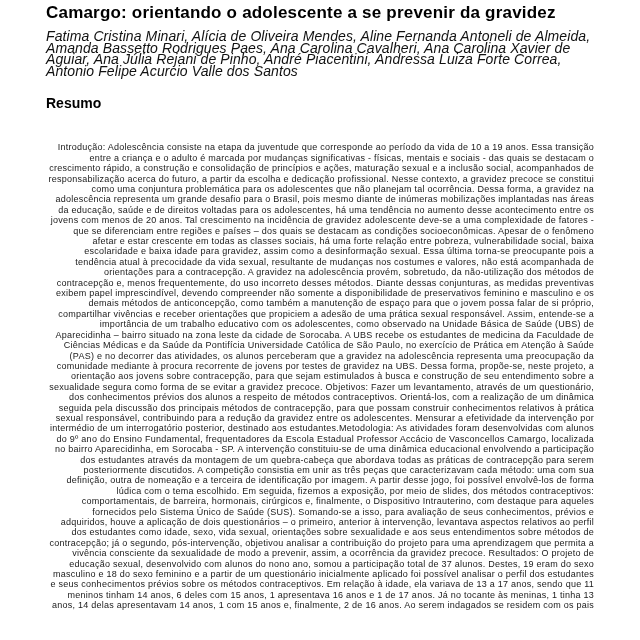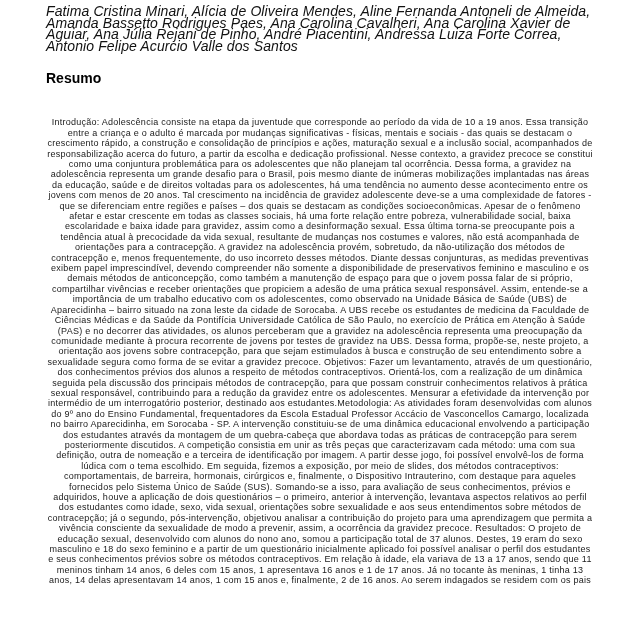--- a/index.html
+++ b/index.html
@@ -47,26 +47,27 @@
     color: #000000;
   }
   .abstract-text {
     margin: 31px 0 0 0;
     width: 548px;
     font-family: "Liberation Sans", sans-serif;
     font-size: 9px;
     line-height: 10.4px;
     letter-spacing: 0.25px;
     color: #1a1a1a;
-    text-align: center;
+    text-align: right;
   }
 </style>
 </head>
 <body>
 
 <div class="page">
+  <h1 class="paper-title">Camargo: orientando o adolescente a se prevenir da gravidez</h1>
 
   <p class="author-list">Fatima Cristina Minari, Alícia de Oliveira Mendes, Aline Fernanda Antoneli de Almeida, Amanda Bassetto Rodrigues Paes, Ana Carolina Cavalheri, Ana Carolina Xavier de Aguiar, Ana Júlia Rejani de Pinho, André Piacentini, Andressa Luiza Forte Correa, Antonio Felipe Acurcio Valle dos Santos</p>
 
   <h2 class="abstract-heading">Resumo</h2>
 
   <p class="abstract-text">Introdução: Adolescência consiste na etapa da juventude que corresponde ao período da vida de 10 a 19 anos. Essa transição entre a criança e o adulto é marcada por mudanças significativas - físicas, mentais e sociais - das quais se destacam o crescimento rápido, a construção e consolidação de princípios e ações, maturação sexual e a inclusão social, acompanhados de responsabilização acerca do futuro, a partir da escolha e dedicação profissional. Nesse contexto, a gravidez precoce se constitui como uma conjuntura problemática para os adolescentes que não planejam tal ocorrência. Dessa forma, a gravidez na adolescência representa um grande desafio para o Brasil, pois mesmo diante de inúmeras mobilizações implantadas nas áreas da educação, saúde e de direitos voltadas para os adolescentes, há uma tendência no aumento desse acontecimento entre os jovens com menos de 20 anos. Tal crescimento na incidência de gravidez adolescente deve-se a uma complexidade de fatores - que se diferenciam entre regiões e países – dos quais se destacam as condições socioeconômicas. Apesar de o fenômeno afetar e estar crescente em todas as classes sociais, há uma forte relação entre pobreza, vulnerabilidade social, baixa escolaridade e baixa idade para gravidez, assim como a desinformação sexual. Essa última torna-se preocupante pois a tendência atual à precocidade da vida sexual, resultante de mudanças nos costumes e valores, não está acompanhada de orientações para a contracepção. A gravidez na adolescência provém, sobretudo, da não-utilização dos métodos de contracepção e, menos frequentemente, do uso incorreto desses métodos. Diante dessas conjunturas, as medidas preventivas exibem papel imprescindível, devendo compreender não somente a disponibilidade de preservativos feminino e masculino e os demais métodos de anticoncepção, como também a manutenção de espaço para que o jovem possa falar de si próprio, compartilhar vivências e receber orientações que propiciem a adesão de uma prática sexual responsável. Assim, entende-se a importância de um trabalho educativo com os adolescentes, como observado na Unidade Básica de Saúde (UBS) de Aparecidinha – bairro situado na zona leste da cidade de Sorocaba. A UBS recebe os estudantes de medicina da Faculdade de Ciências Médicas e da Saúde da Pontifícia Universidade Católica de São Paulo, no exercício de Prática em Atenção à Saúde (PAS) e no decorrer das atividades, os alunos perceberam que a gravidez na adolescência representa uma preocupação da comunidade mediante à procura recorrente de jovens por testes de gravidez na UBS. Dessa forma, propõe-se, neste projeto, a orientação aos jovens sobre contracepção, para que sejam estimulados à busca e construção de seu entendimento sobre a sexualidade segura como forma de se evitar a gravidez precoce. Objetivos: Fazer um levantamento, através de um questionário, dos conhecimentos prévios dos alunos a respeito de métodos contraceptivos. Orientá-los, com a realização de um dinâmica seguida pela discussão dos principais métodos de contracepção, para que possam construir conhecimentos relativos à prática sexual responsável, contribuindo para a redução da gravidez entre os adolescentes. Mensurar a efetividade da intervenção por intermédio de um interrogatório posterior, destinado aos estudantes.Metodologia: As atividades foram desenvolvidas com alunos do 9º ano do Ensino Fundamental, frequentadores da Escola Estadual Professor Accácio de Vasconcellos Camargo, localizada no bairro Aparecidinha, em Sorocaba - SP. A intervenção constituiu-se de uma dinâmica educacional envolvendo a participação dos estudantes através da montagem de um quebra-cabeça que abordava todas as práticas de contracepção para serem posteriormente discutidos. A competição consistia em unir as três peças que caracterizavam cada método: uma com sua definição, outra de nomeação e a terceira de identificação por imagem. A partir desse jogo, foi possível envolvê-los de forma lúdica com o tema escolhido. Em seguida, fizemos a exposição, por meio de slides, dos métodos contraceptivos: comportamentais, de barreira, hormonais, cirúrgicos e, finalmente, o Dispositivo Intrauterino, com destaque para aqueles fornecidos pelo Sistema Único de Saúde (SUS). Somando-se a isso, para avaliação de seus conhecimentos, prévios e adquiridos, houve a aplicação de dois questionários – o primeiro, anterior à intervenção, levantava aspectos relativos ao perfil dos estudantes como idade, sexo, vida sexual, orientações sobre sexualidade e aos seus entendimentos sobre métodos de contracepção; já o segundo, pós-intervenção, objetivou analisar a contribuição do projeto para uma aprendizagem que permita a vivência consciente da sexualidade de modo a prevenir, assim, a ocorrência da gravidez precoce. Resultados: O projeto de educação sexual, desenvolvido com alunos do nono ano, somou a participação total de 37 alunos. Destes, 19 eram do sexo masculino e 18 do sexo feminino e a partir de um questionário inicialmente aplicado foi possível analisar o perfil dos estudantes e seus conhecimentos prévios sobre os métodos contraceptivos. Em relação à idade, ela variava de 13 a 17 anos, sendo que 11 meninos tinham 14 anos, 6 deles com 15 anos, 1 apresentava 16 anos e 1 de 17 anos. Já no tocante às meninas, 1 tinha 13 anos, 14 delas apresentavam 14 anos, 1 com 15 anos e, finalmente, 2 de 16 anos. Ao serem indagados se residem com os pais</p>
 </div>
 
 </body></html>

